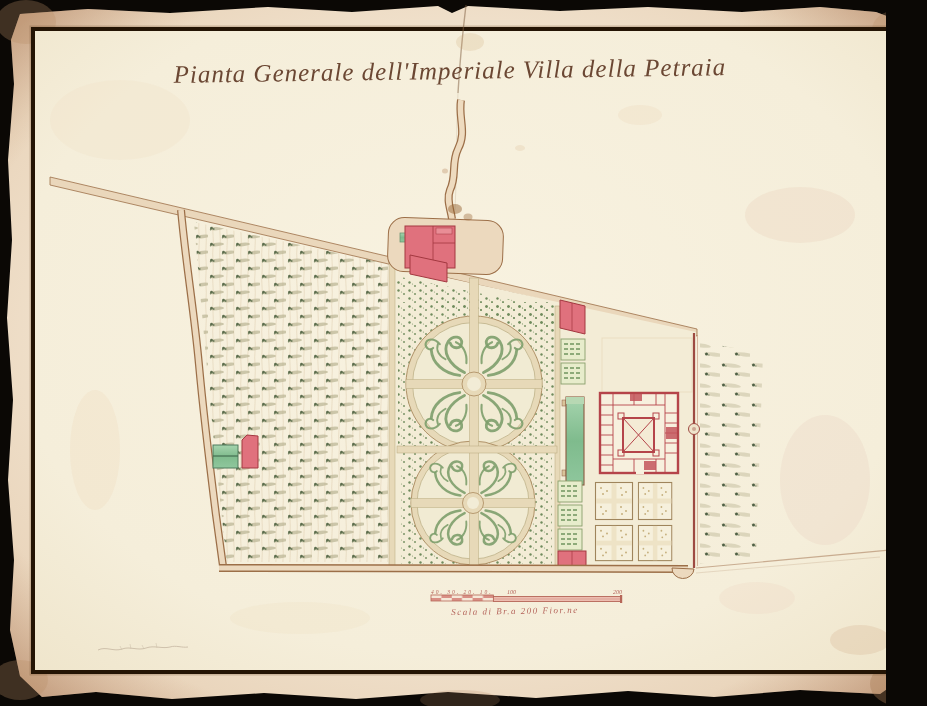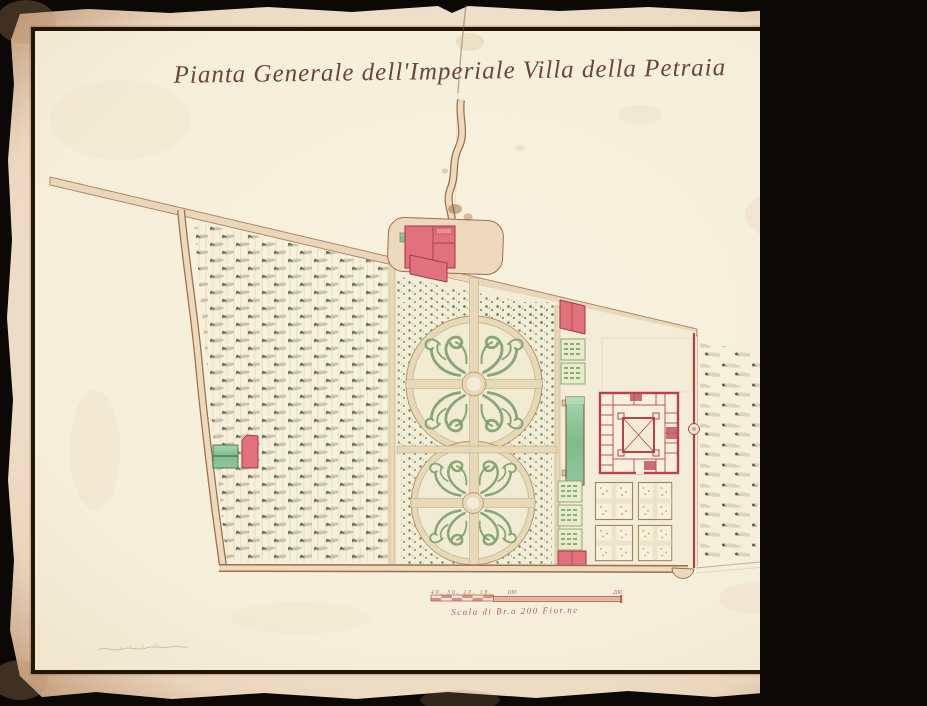--- a/index.html
+++ b/index.html
@@ -1,16 +1,16 @@
 <!DOCTYPE html>
 <html style="--backdrop: #0b0805; --paper-outer: #f2e4d0; --paper-map: #f7f1de; --frame-ink: #241404; --road-tan: #ead7bb; --road-edge: #9c6f48; --path-tan: #e7d9b8; --bed-cream: #f3ecd6; --building-red: #e0717d; --building-outline: #a33840; --villa-red: #b5444a; --pond-green: #8cc49a; --parterre-green: #7d9f6b; --shrub-green: #6f8b5c; --tree-dark: #5d6e4e; --shadow-olive: #b9b493; --scale-red: #b4635a; --title-ink: #6b4733;"><head>
 <meta charset="utf-8">
 <style>
   html,body{margin:0;padding:0;background:#0b0805;}
-  .stage{position:relative;width:760px;height:706px;overflow:hidden;background:#f97316;}
+  .stage{position:relative;width:886px;height:706px;overflow:hidden;background:#f97316;}
   svg{display:block;}
   .roadband{fill:var(--road-tan,#ead7bb);stroke:var(--road-edge,#9c6f48);stroke-width:.8;}
   .pathband{fill:var(--path-tan,#e7d9b8);stroke:#b7a97e;stroke-width:.5;}
   .bldg{fill:var(--building-red,#e0717d);stroke:var(--building-outline,#a33840);stroke-width:1;}
   .villa{stroke:var(--villa-red,#b5444a);fill:none;}
   .scroll path{stroke:var(--parterre-green,#7d9f6b);fill:none;stroke-linecap:round;opacity:.9;}
   .title-text{font-family:"Liberation Serif",serif;font-style:italic;font-size:25px;
     fill:var(--title-ink,#6b4733);letter-spacing:1px;}
   .scaletxt{font-family:"Liberation Serif",serif;font-style:italic;font-size:5.5px;
     fill:var(--scale-red,#b4635a);letter-spacing:2px;}

